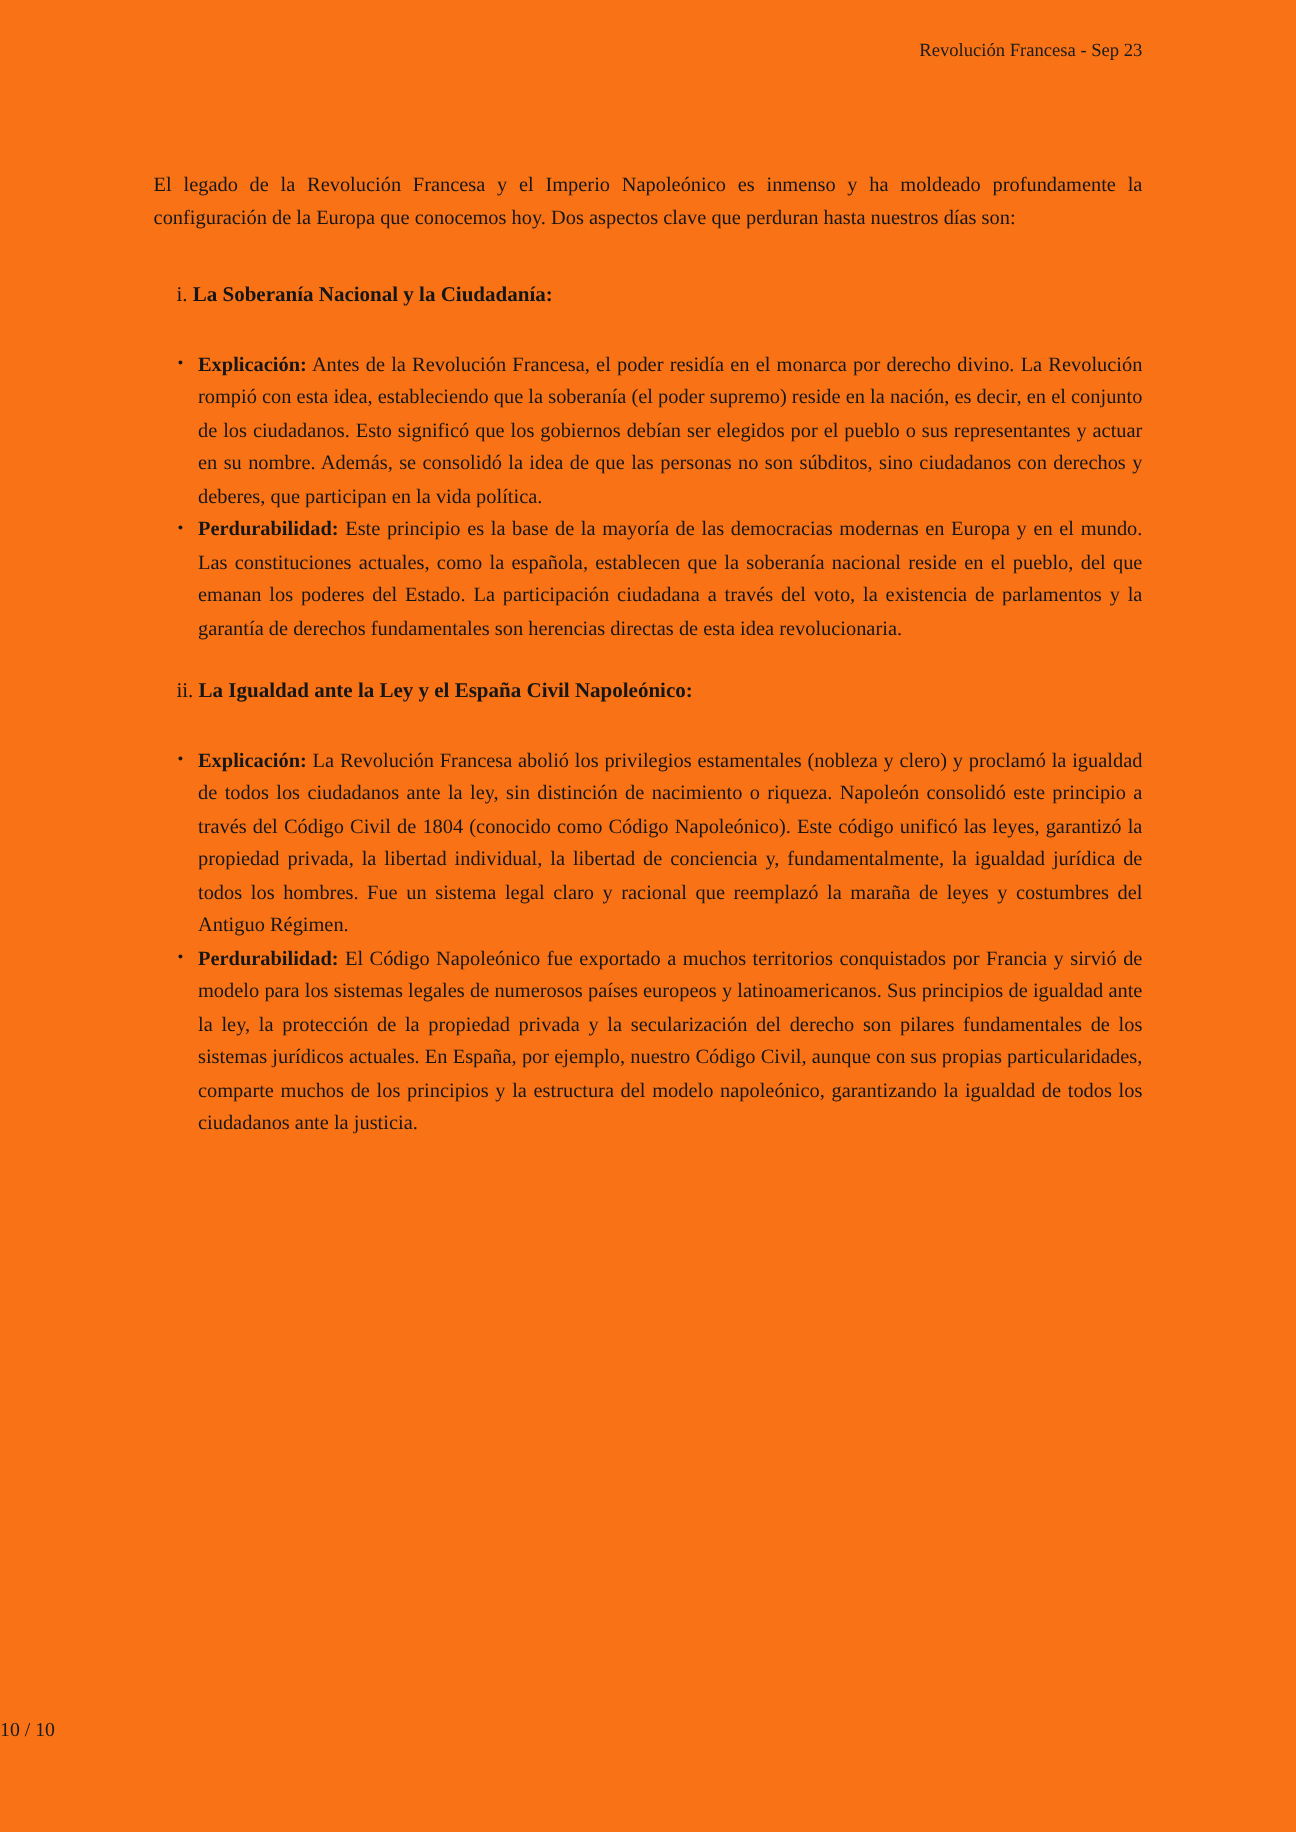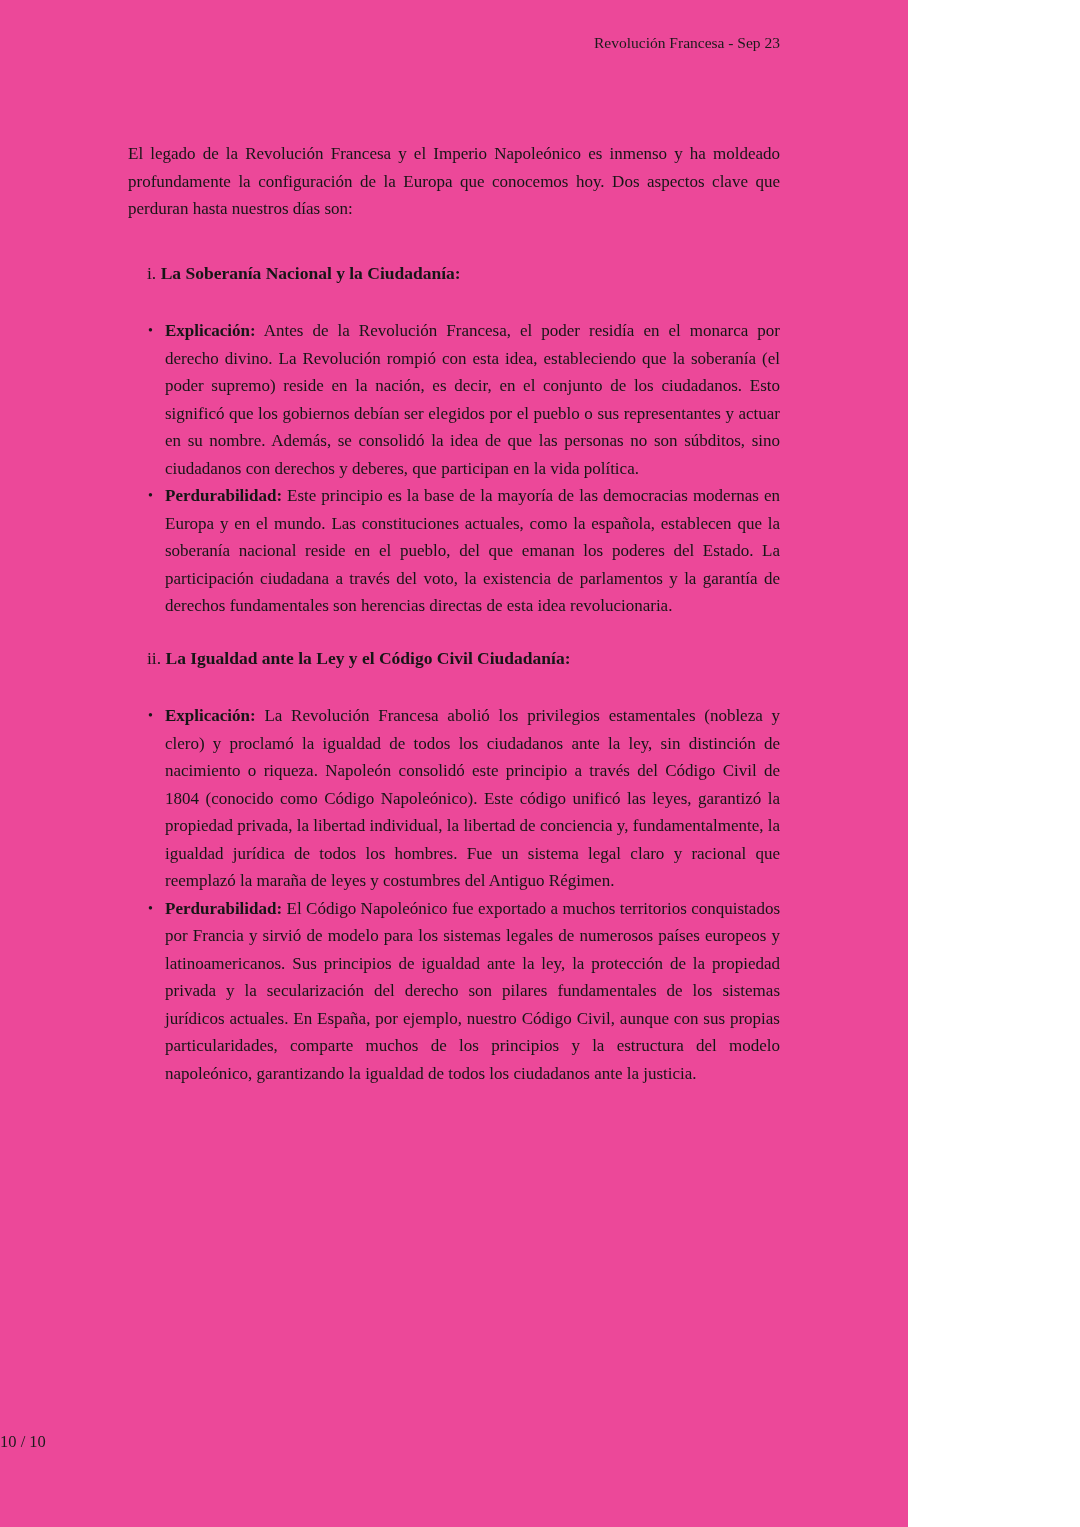--- a/index.html
+++ b/index.html
@@ -4,23 +4,23 @@
 <style>
   * { margin: 0; padding: 0; box-sizing: border-box; }
   html, body { width: 1080px; background: #ffffff; }
   body {
     height: 1527px;
     font-family: "Liberation Serif", "DejaVu Serif", serif;
     color: #161616;
   }
   .page {
     position: relative;
-    width: 908px;
+    width: 1080px;
     height: 1527px;
-    background: #ec4899;
+    background: #f97316;
     overflow: hidden;
   }
   .running-header {
     position: absolute;
     top: 33px;
     right: 128px;
     font-size: 15.5px;
     line-height: 20px;
     color: #1b1b1b;
   }
@@ -100,21 +100,21 @@
         <span class="marker">•</span>
         <div class="bullet-text">
           <span class="term">Perdurabilidad:</span>
           <span>Este principio es la base de la mayoría de las democracias modernas en Europa y en el mundo. Las constituciones actuales, como la española, establecen que la soberanía nacional reside en el pueblo, del que emanan los poderes del Estado. La participación ciudadana a través del voto, la existencia de parlamentos y la garantía de derechos fundamentales son herencias directas de esta idea revolucionaria.</span>
         </div>
       </li>
     </ul>
 
     <div class="section-heading" style="margin-top:25px;">
       <span class="numeral">ii.</span>
-      <span class="heading-title">La Igualdad ante la Ley y el Código Civil Ciudadanía:</span>
+      <span class="heading-title">La Igualdad ante la Ley y el España Civil Napoleónico:</span>
     </div>
 
     <ul class="bullets">
       <li class="bullet">
         <span class="marker">•</span>
         <div class="bullet-text">
           <span class="term">Explicación:</span>
           <span>La Revolución Francesa abolió los privilegios estamentales (nobleza y clero) y proclamó la igualdad de todos los ciudadanos ante la ley, sin distinción de nacimiento o riqueza. Napoleón consolidó este principio a través del Código Civil de 1804 (conocido como Código Napoleónico). Este código unificó las leyes, garantizó la propiedad privada, la libertad individual, la libertad de conciencia y, fundamentalmente, la igualdad jurídica de todos los hombres. Fue un sistema legal claro y racional que reemplazó la maraña de leyes y costumbres del Antiguo Régimen.</span>
         </div>
       </li>

